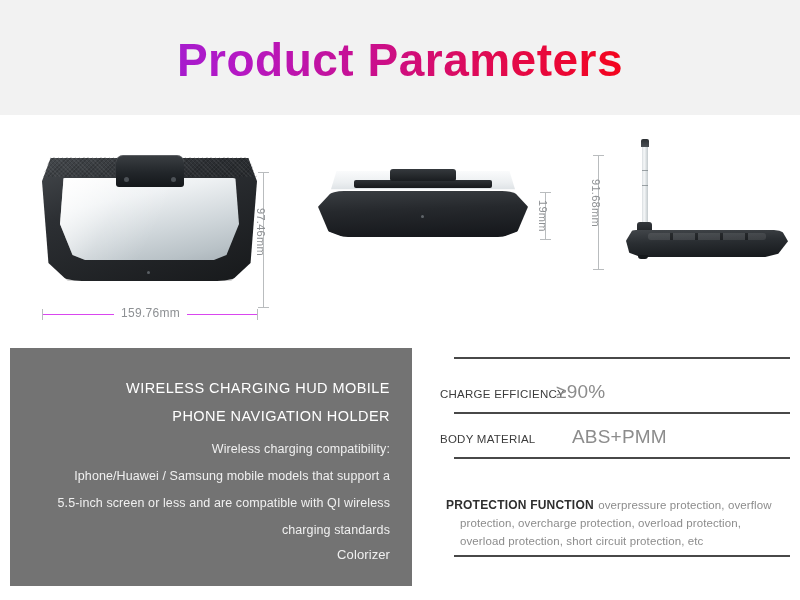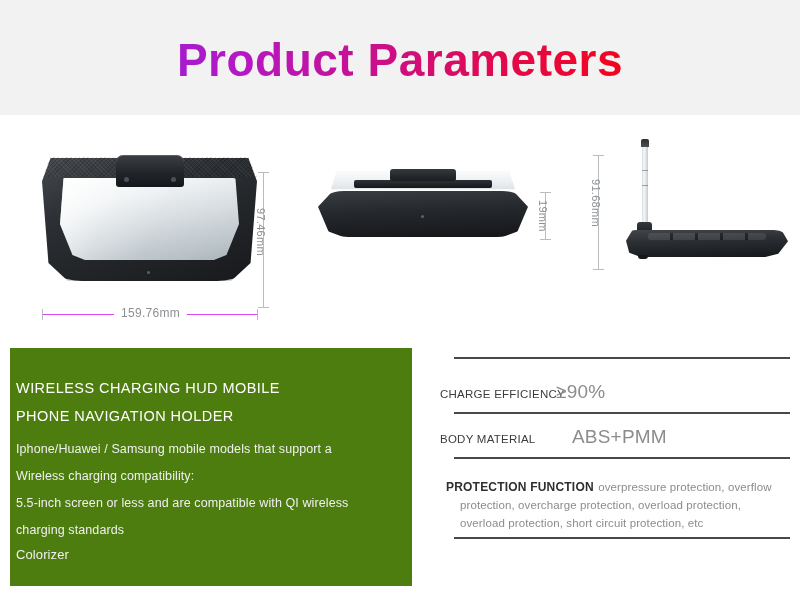--- a/index.html
+++ b/index.html
@@ -227,22 +227,23 @@
     padding: 0 7px;
     letter-spacing: 0.3px;
     white-space: nowrap;
   }
 
   
   .desc-panel {
     position: absolute;
     left: 10px; top: 348px;
     width: 402px; height: 238px;
-    background: #4d7c0f;
-    padding: 26px 22px 0 6px;
+    background: #737373;
+    padding: 26px 22px 0 22px;
+    text-align: right;
   }
   .desc-title {
     color: #ffffff;
     font-size: 14.5px;
     line-height: 28px;
     letter-spacing: 0.45px;
     white-space: nowrap;
   }
   .desc-body {
     margin-top: 6px;
@@ -368,22 +369,22 @@
         <span class="dim-v-label" style="top:24px;">91.68mm</span>
       </div>
     </div>
 
   </div>
 
   <div class="desc-panel">
     <div class="desc-title">WIRELESS CHARGING HUD MOBILE</div>
     <div class="desc-title">PHONE NAVIGATION HOLDER</div>
     <div class="desc-body">
+      <div class="desc-line">Wireless charging compatibility:</div>
       <div class="desc-line">Iphone/Huawei / Samsung mobile models that support a</div>
-      <div class="desc-line">Wireless charging compatibility:</div>
       <div class="desc-line">5.5-inch screen or less and are compatible with QI wireless</div>
       <div class="desc-line">charging standards</div>
       <div class="desc-line tight">Colorizer</div>
     </div>
   </div>
 
   <div class="spec-panel">
 
     <div class="spec-row row-output">
       <div class="spec-rule"></div>
@@ -398,21 +399,21 @@
     </div>
 
     <div class="spec-row row-mat" style="margin-top:12px;">
       <div class="spec-inline">
         <span class="spec-label">BODY MATERIAL</span>
         <span class="spec-value">ABS+PMM</span>
       </div>
       <div class="spec-rule"></div>
     </div>
 
-    <div class="spec-row" style="margin-top:18px;">
+    <div class="spec-row" style="margin-top:36px;">
       <div class="prot-wrap">
         <span class="prot-label">PROTECTION FUNCTION</span>
         <span class="prot-text">overpressure protection, overflow</span>
       </div>
       <div class="prot-text prot-indent">protection,  overcharge protection, overload protection,</div>
       <div class="prot-text prot-indent">overload protection, short circuit protection, etc</div>
       <div class="spec-rule" style="margin-top:5px;"></div>
     </div>
 
   </div>

